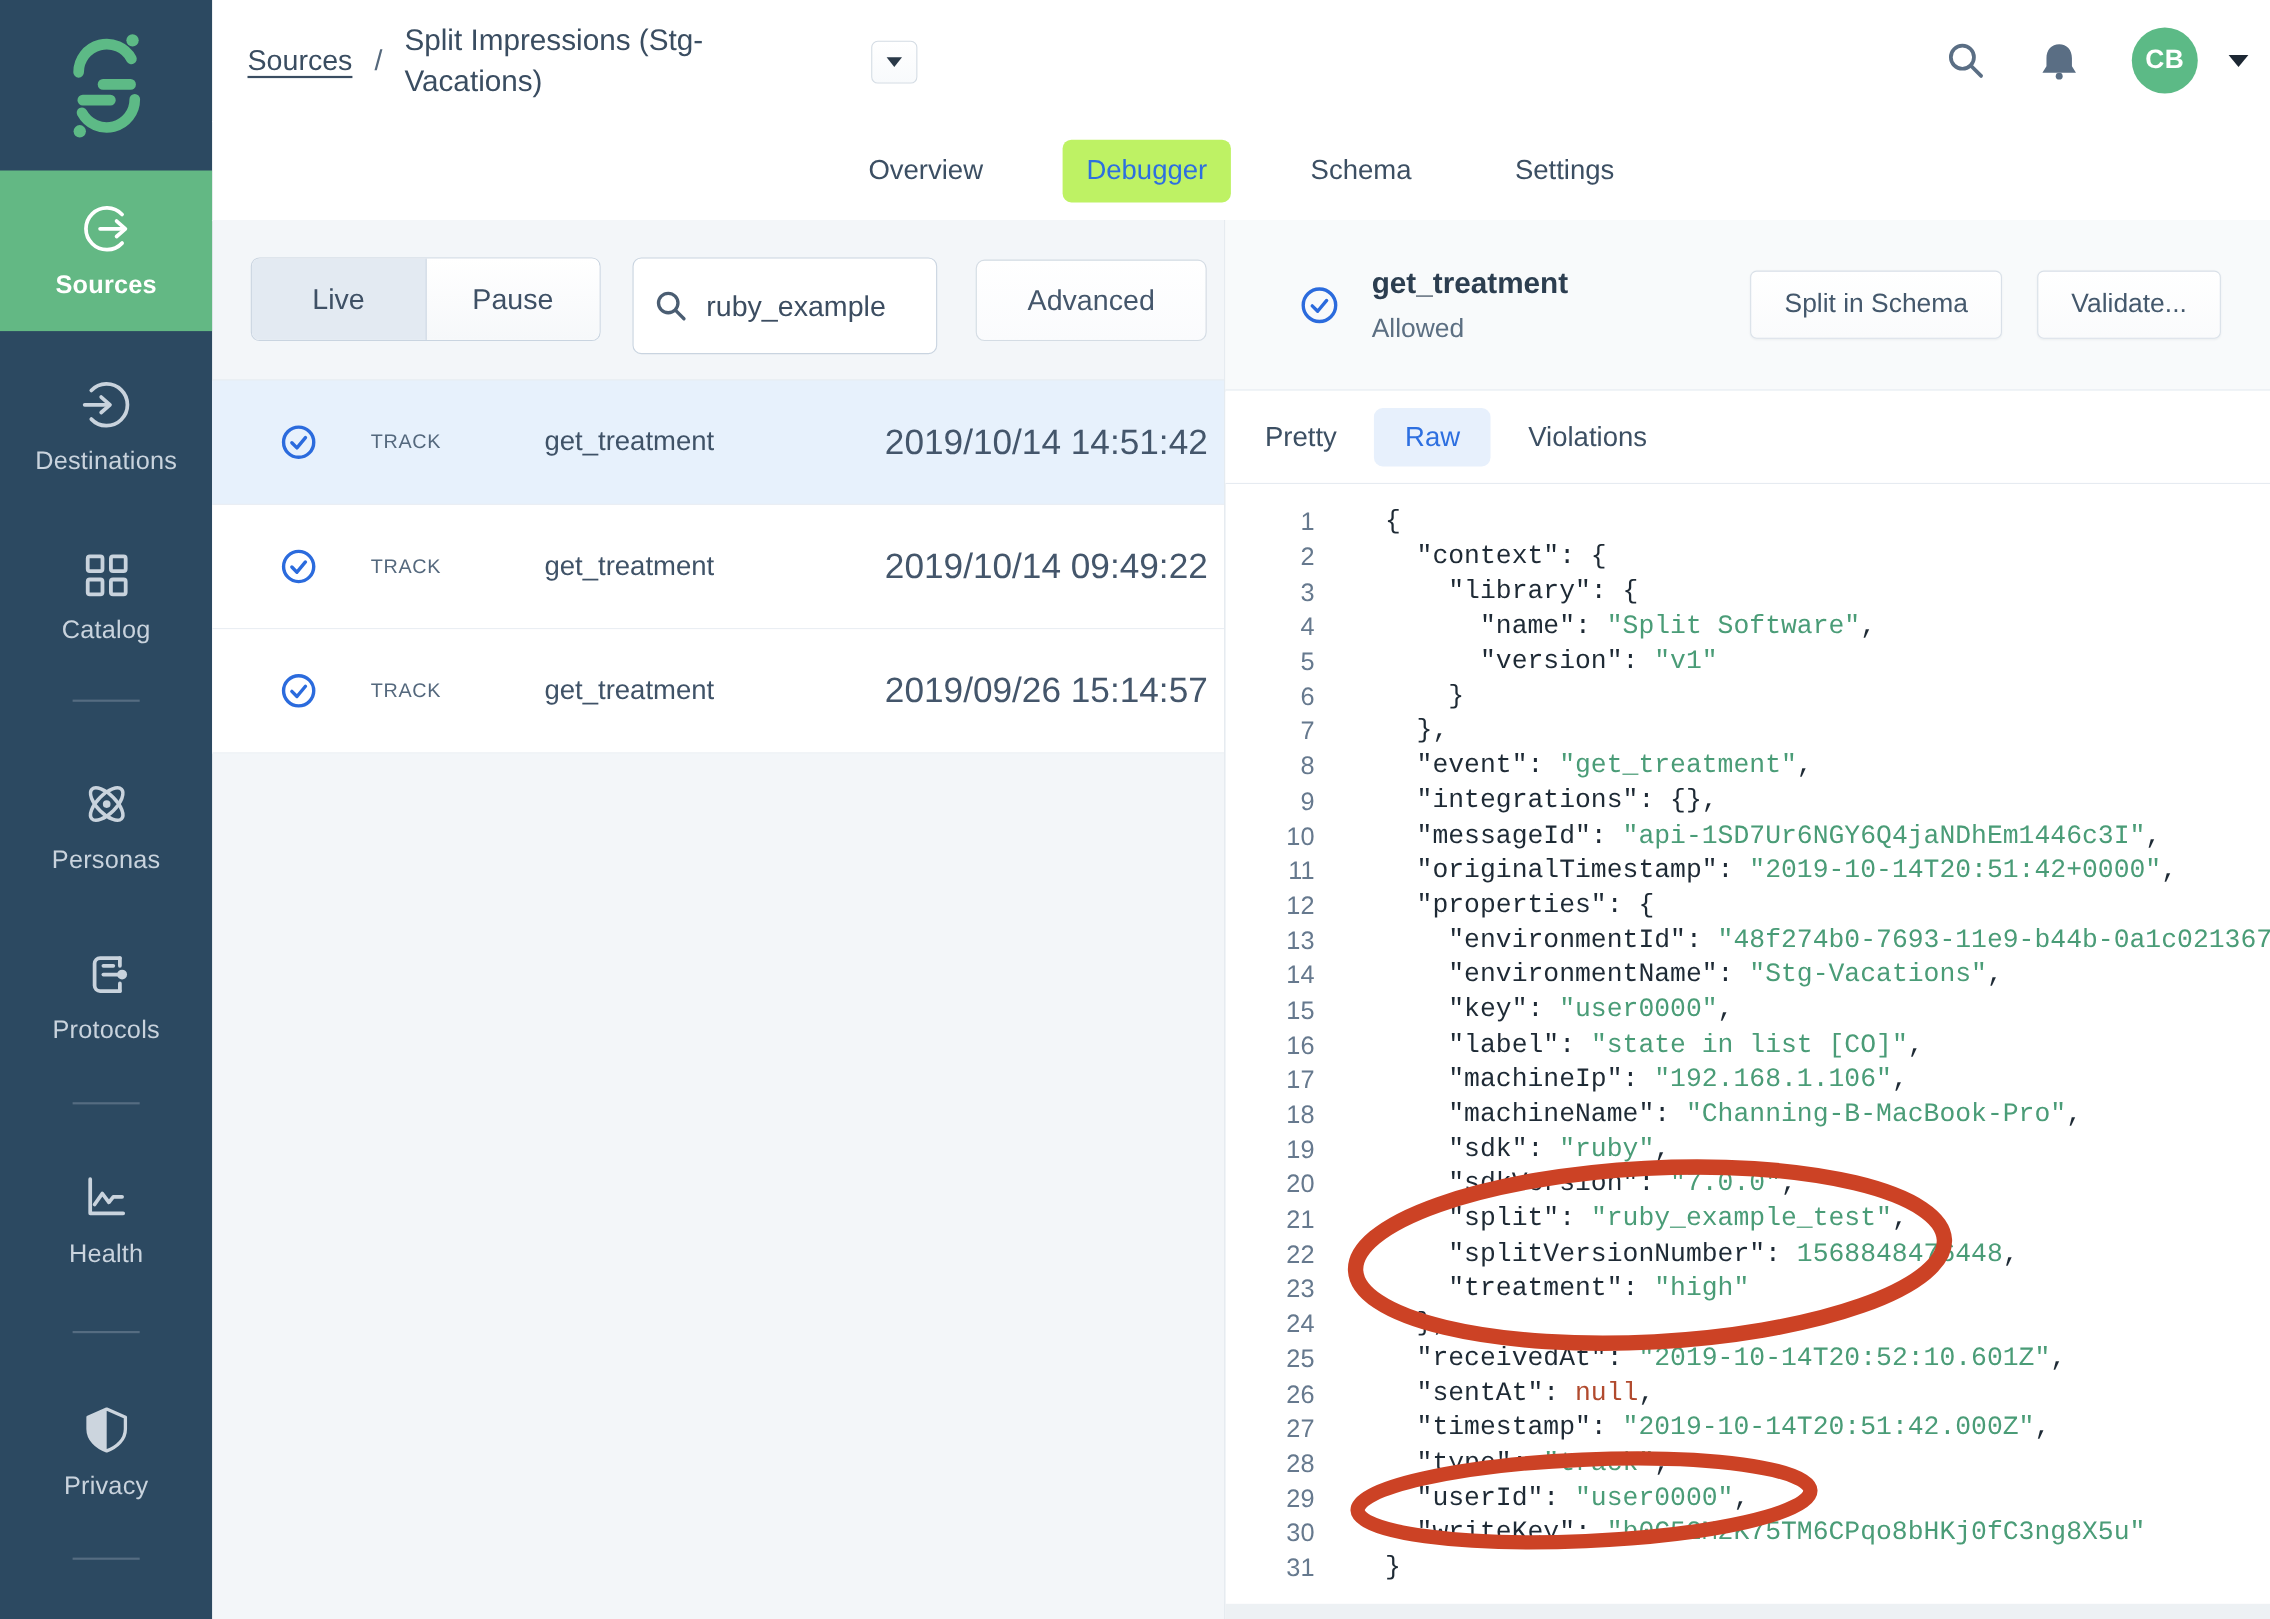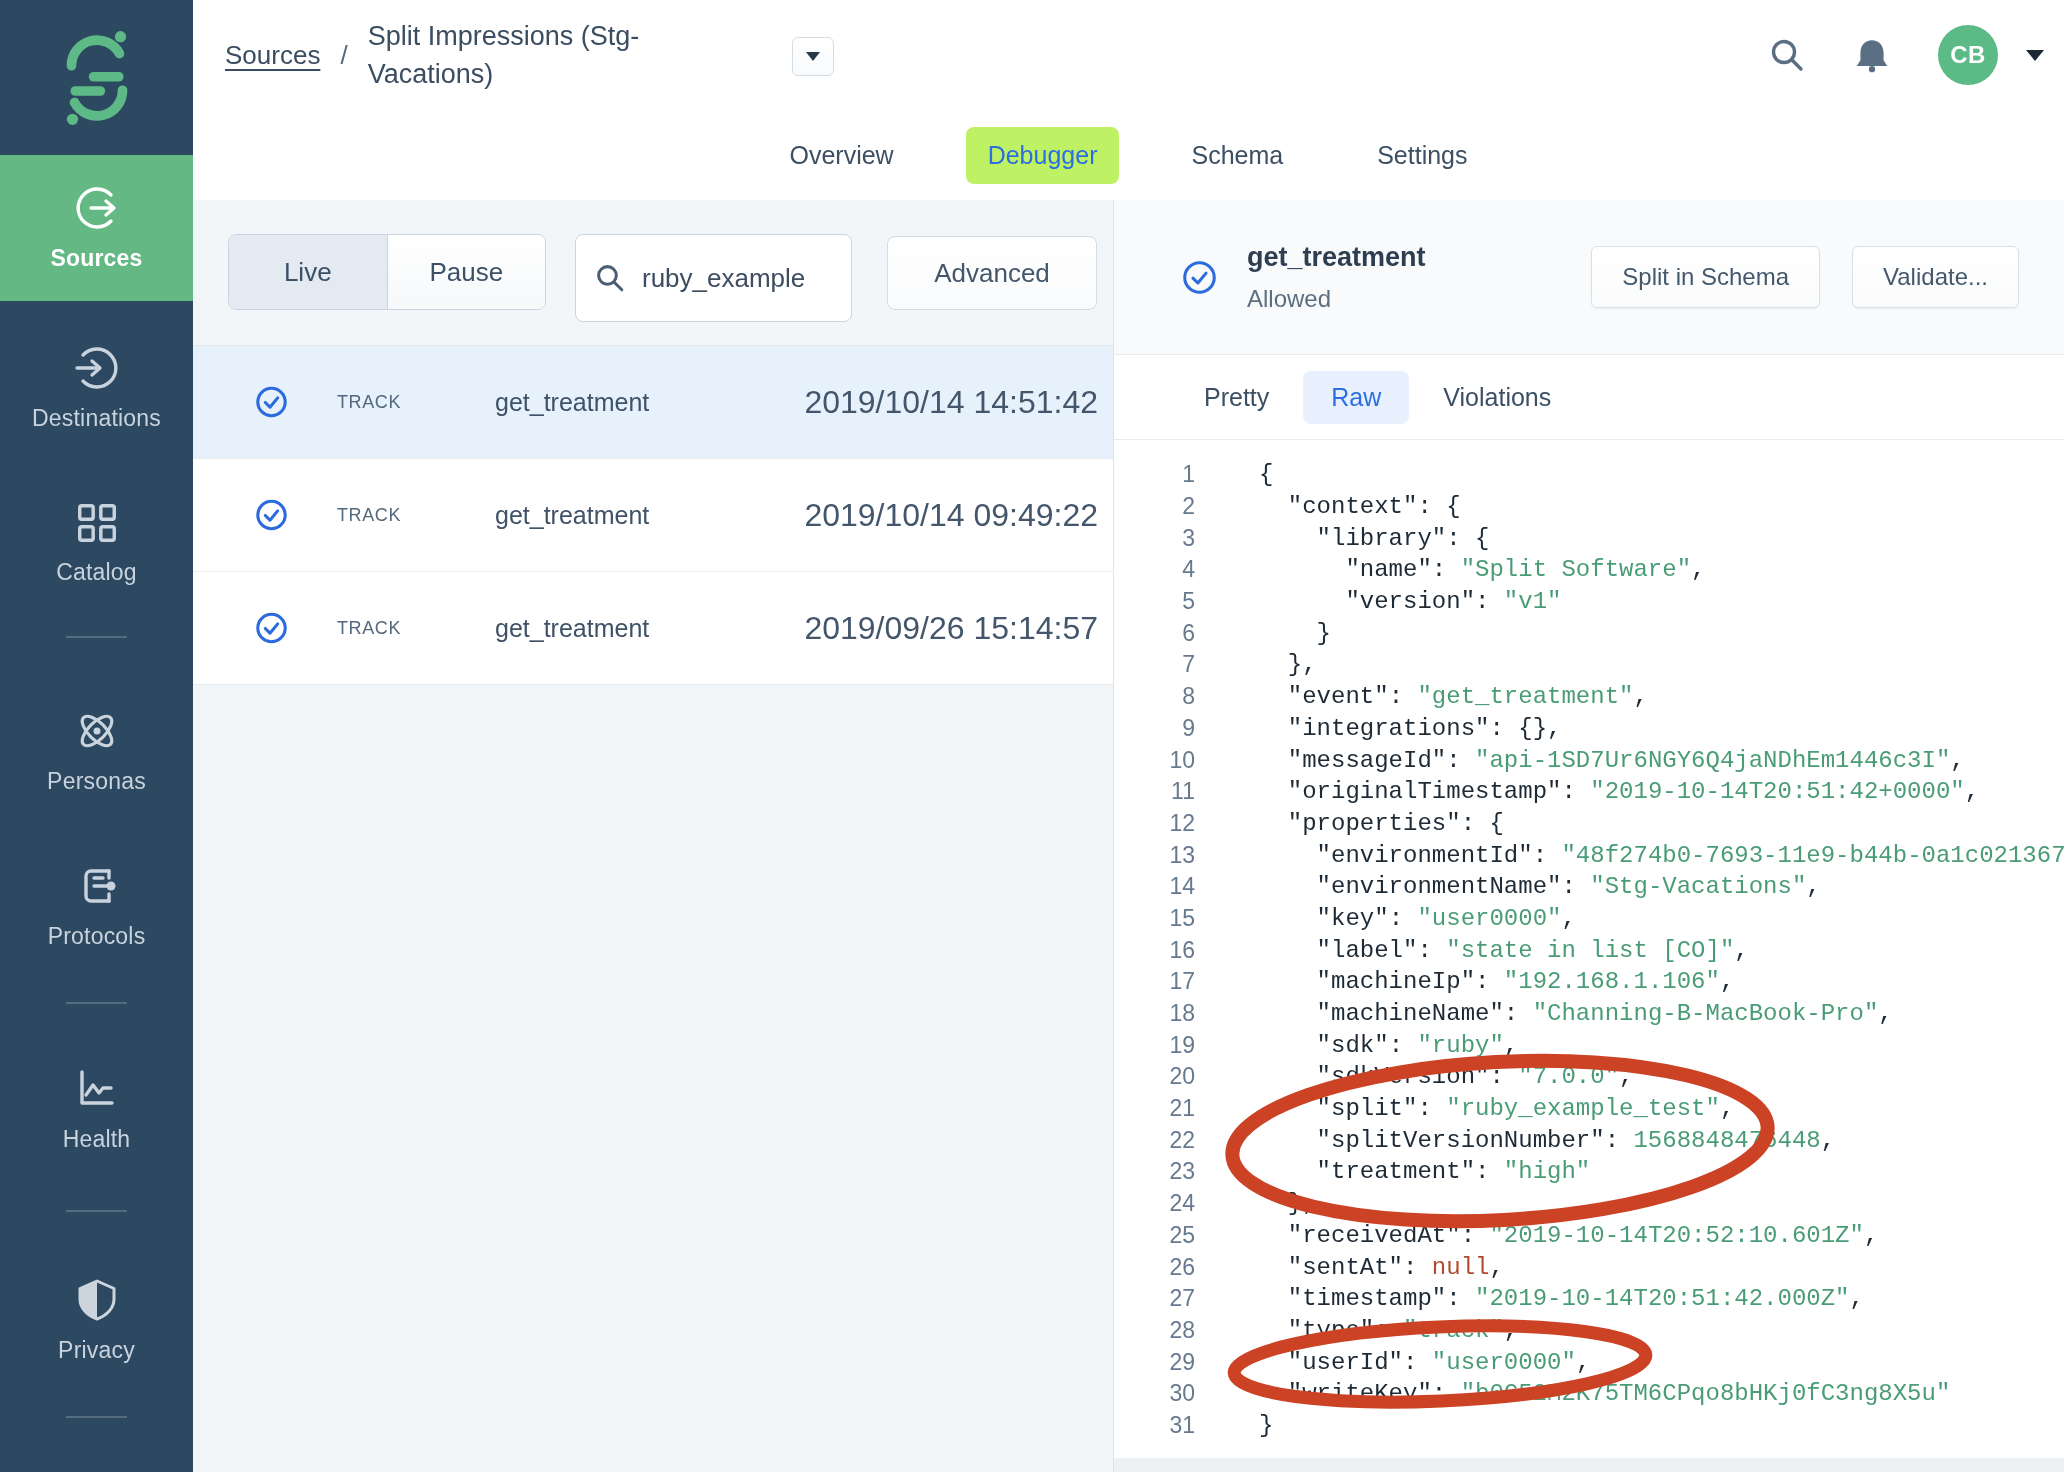--- a/index.html
+++ b/index.html
@@ -75,21 +75,21 @@
            border-bottom:1px solid #e6ebf1;display:flex;align-items:center;gap:30px;
            padding:0 46px 0 68px;box-sizing:border-box}
   .dtitlewrap{display:flex;flex-direction:column;gap:12px}
   .dtitle{font-size:27px;font-weight:700;color:#2c3e50}
   .dstatus{font-size:24px;color:#5c6f82}
   .dbuttons{margin-left:auto;display:flex;gap:32px}
   .btn{height:60px;padding:0 30px;border:1px solid #d9e0e8;border-radius:6px;
        background:linear-gradient(#fff,#fafbfc);font-size:24px;color:#44586c;display:flex;
        align-items:center;box-shadow:0 1px 2px rgba(30,50,70,.06);cursor:pointer}
   .dtabs{position:absolute;left:0;top:156px;width:951px;height:84px;background:#fff;
-         border-bottom:1px solid #e6ebf1;display:flex;align-items:center;padding-left:90px;box-sizing:border-box}
+         border-bottom:1px solid #e6ebf1;display:flex;align-items:center;padding-left:36px;box-sizing:border-box}
   .dtab{font-size:25px;color:#3c4f63;margin-right:34px;padding:12px 0;cursor:pointer}
   .dtab-active{background:#e7f0fc;color:#2d6fe0;border-radius:8px;padding:12px 28px}
 
   .codewrap{position:absolute;left:0;top:241px;width:951px;height:1017px;overflow:hidden;
             padding-top:18px;box-sizing:border-box}
   .code-line{display:flex;height:31.7px;align-items:center;white-space:pre;
              font-family:"Liberation Mono",monospace;font-size:24px}
   .ln{width:81px;flex:none;text-align:right;color:#66798e;font-size:23px;
       font-family:"Liberation Sans",sans-serif}
   .toks{padding-left:64px}

